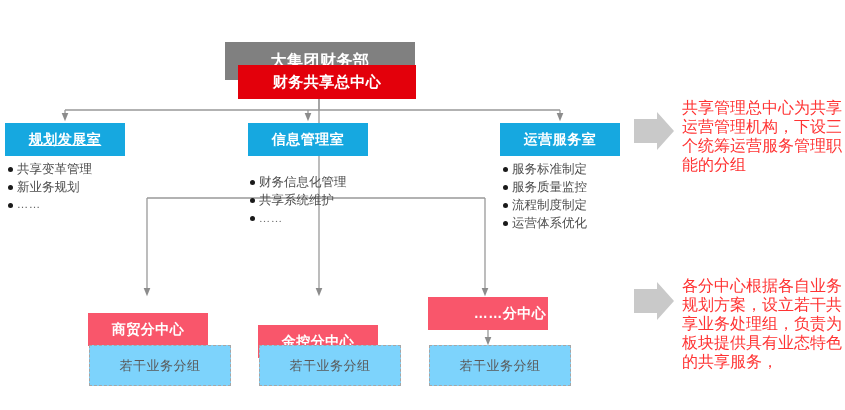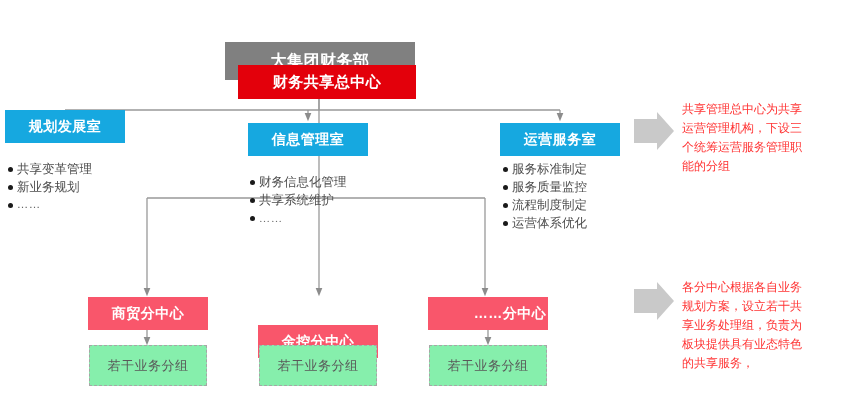--- a/index.html
+++ b/index.html
@@ -31,21 +31,21 @@
   .node-red{
     left:238px;top:65px;width:178px;height:34px;
     background:#E3000B;color:#ffffff;font-size:15px;
   }
 
   
   .node-blue{
     width:120px;height:33px;
     background:#16A8E0;color:#ffffff;font-size:14px;
   }
-  .blue-1{left:5px;top:110px;}
+  .blue-1{left:5px;top:123px;text-decoration:underline;}
   .blue-2{left:248px;top:123px;}
   .blue-3{left:500px;top:123px;}
 
   
   .bullets{
     position:absolute;
     font-size:12.5px;
     color:#4d4d4d;
     line-height:18px;
     font-family:"DejaVu Sans","Liberation Sans",sans-serif;
@@ -64,43 +64,43 @@
     margin-top:7px;margin-right:4px;
     flex:none;
   }
   .bullets .ell{letter-spacing:1px;font-size:11px;color:#666;}
 
   
   .node-pink{
     width:120px;height:33px;
     background:#F9566B;color:#ffffff;font-size:14px;
   }
-  .pink-1{left:88px;top:297px;}
+  .pink-1{left:88px;top:313px;}
   .pink-2{left:258px;top:297px;margin-top:28px;}
   .pink-3{left:428px;top:297px;padding-left:44px;}
 
   
   .node-dashed{
-    width:118px;height:41px;
+    width:142px;height:41px;
     border:1px dashed #A6A6A6;
-    background:#86efac;
+    background:#7dd3fc;
     color:#595959;font-size:13px;font-weight:normal;
   }
   .dash-1{left:89px;top:345px;}
   .dash-2{left:259px;top:345px;}
   .dash-3{left:429px;top:345px;}
 
   
   .annot{
     position:absolute;
     color:#FF3333;
-    font-size:12px;
+    font-size:16px;
     line-height:19px;
     width:160px;
-    font-family:Liberation Sans, sans-serif;
+    font-family:Liberation Mono, monospace;
   }
   .annot-1{left:682px;top:100px;}
   .annot-2{left:682px;top:271px;margin-top:7px;}
   .annot div{white-space:nowrap;}
 
   svg.lines{position:absolute;left:0;top:0;width:845px;height:410px;pointer-events:none;}
 </style>
 </head>
 <body>
 

